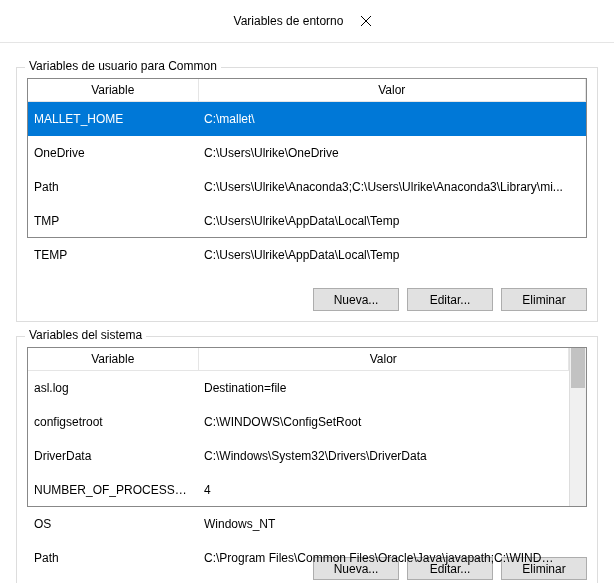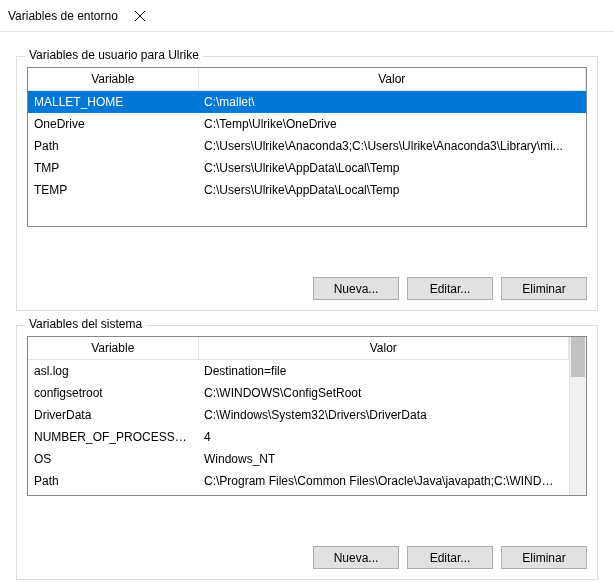--- a/index.html
+++ b/index.html
@@ -7,23 +7,23 @@
   font-family: "Segoe UI", Tahoma, sans-serif;
   font-size: 12px;
   background: #fff;
   color: #000;
   width: 614px;
   height: 583px;
   overflow: hidden;
 }
 .titlebar {
   display: flex;
-  justify-content: flex-start;
+  justify-content: center;
   align-items: center;
-  height: 32px;
+  height: 43px;
   padding-left: 8px;
   border-bottom: 1px solid #e5e5e5;
 }
 .titlebar-title { font-size: 12px; }
 .close-btn {
   width: 45px;
   height: 30px;
   display: flex;
   align-items: center;
   justify-content: center;
@@ -58,21 +58,21 @@
 .tbl th {
   text-align: center;
   font-weight: normal;
   background: #fff;
   border-right: 1px solid #e5e5e5;
   border-bottom: 1px solid #e5e5e5;
   padding: 4px 6px;
   font-size: 12px;
 }
 .tbl td {
-  padding: 4px 6px;
+  padding: 10px 6px;
   white-space: nowrap;
   overflow: hidden;
   text-overflow: ellipsis;
   font-size: 12px;
 }
 .tbl tr.selected td {
   background: #0078d7;
   color: #fff;
 }
 .scrollbar-v {
@@ -129,41 +129,41 @@
   <div class="close-btn">
     <svg viewBox="0 0 10 10">
         <path d="M0 0 L10 10 M10 0 L0 10" stroke="#000" stroke-width="1" fill="none"></path>
       </svg>
   </div>
 </div>
 
 <div class="content">
 
   <div class="groupbox">
-    <div class="groupbox-label">Variables de usuario para Ulrike</div>
+    <div class="groupbox-label">Variables de usuario para Common</div>
     <div class="table-wrap" style="height:160px;">
       <table class="tbl">
         <colgroup>
             <col class="col-var">
             <col class="col-val">
           </colgroup>
         <thead>
           <tr>
             <th>Variable</th>
             <th>Valor</th>
           </tr>
         </thead>
         <tbody id="user-body">
             <tr class="selected">
               <td>MALLET_HOME</td>
               <td>C:\mallet\</td>
             </tr>
             <tr>
               <td>OneDrive</td>
-              <td>C:\Temp\Ulrike\OneDrive</td>
+              <td>C:\Users\Ulrike\OneDrive</td>
             </tr>
             <tr>
               <td>Path</td>
               <td>C:\Users\Ulrike\Anaconda3;C:\Users\Ulrike\Anaconda3\Library\mi...</td>
             </tr>
             <tr>
               <td>TMP</td>
               <td>C:\Users\Ulrike\AppData\Local\Temp</td>
             </tr>
             <tr>

